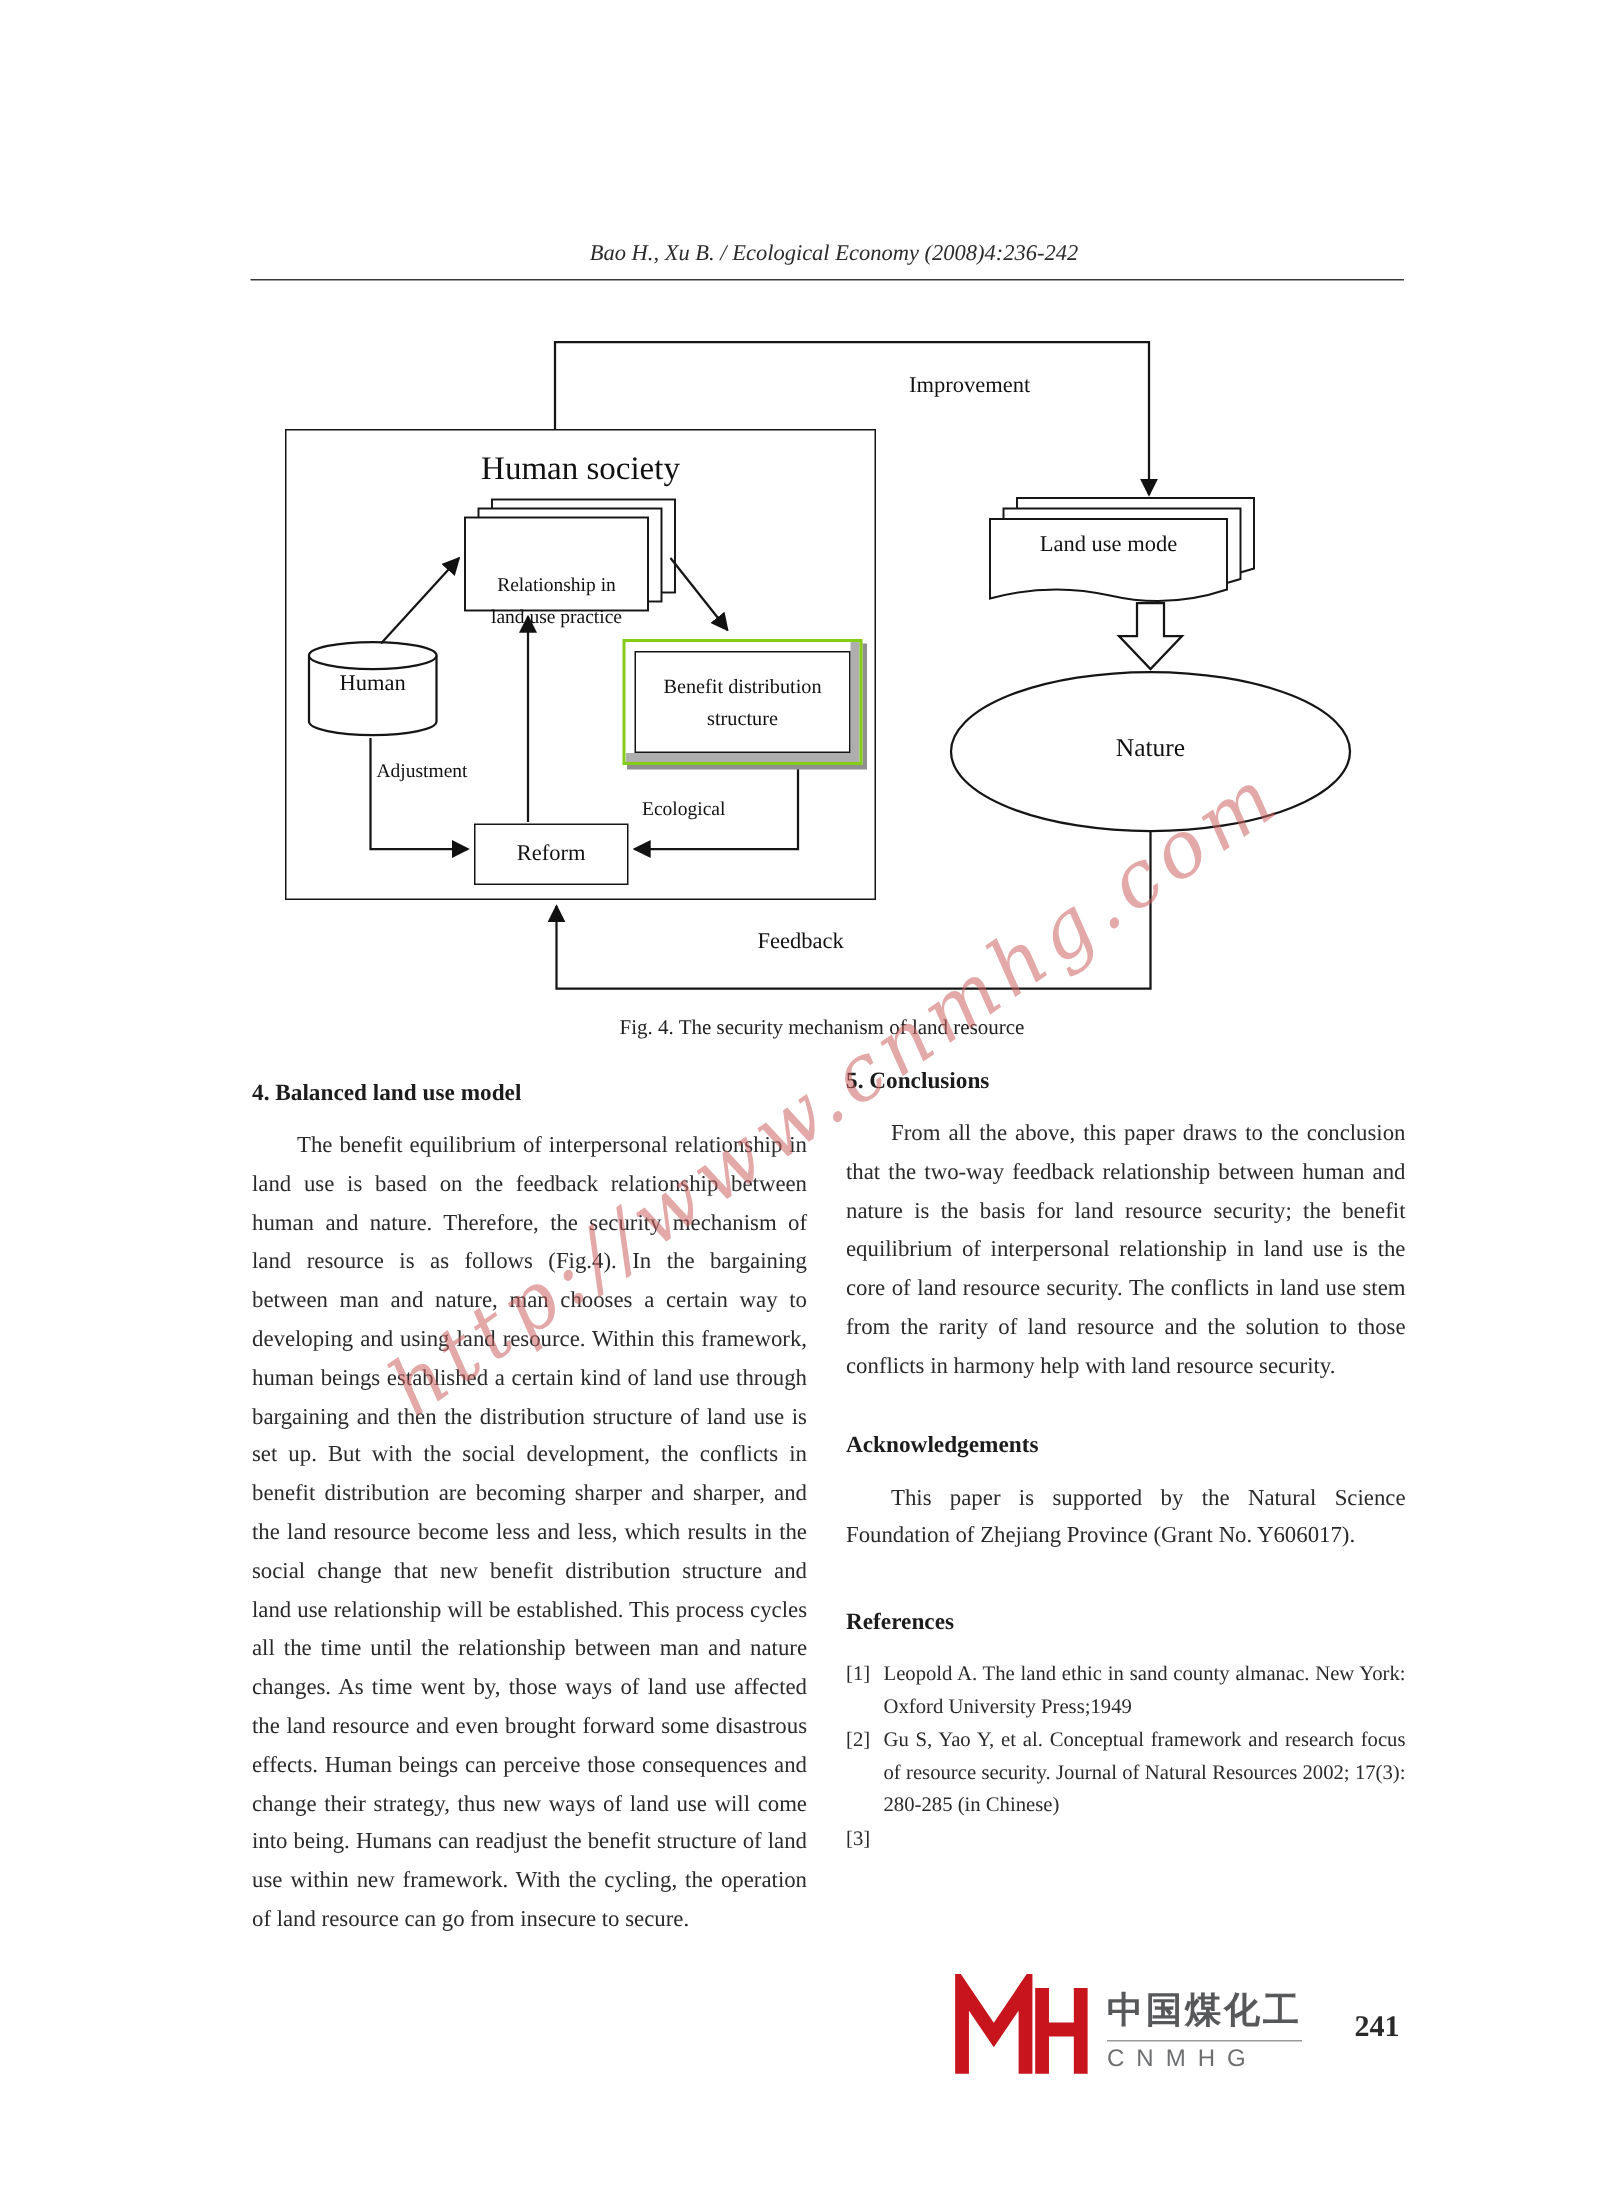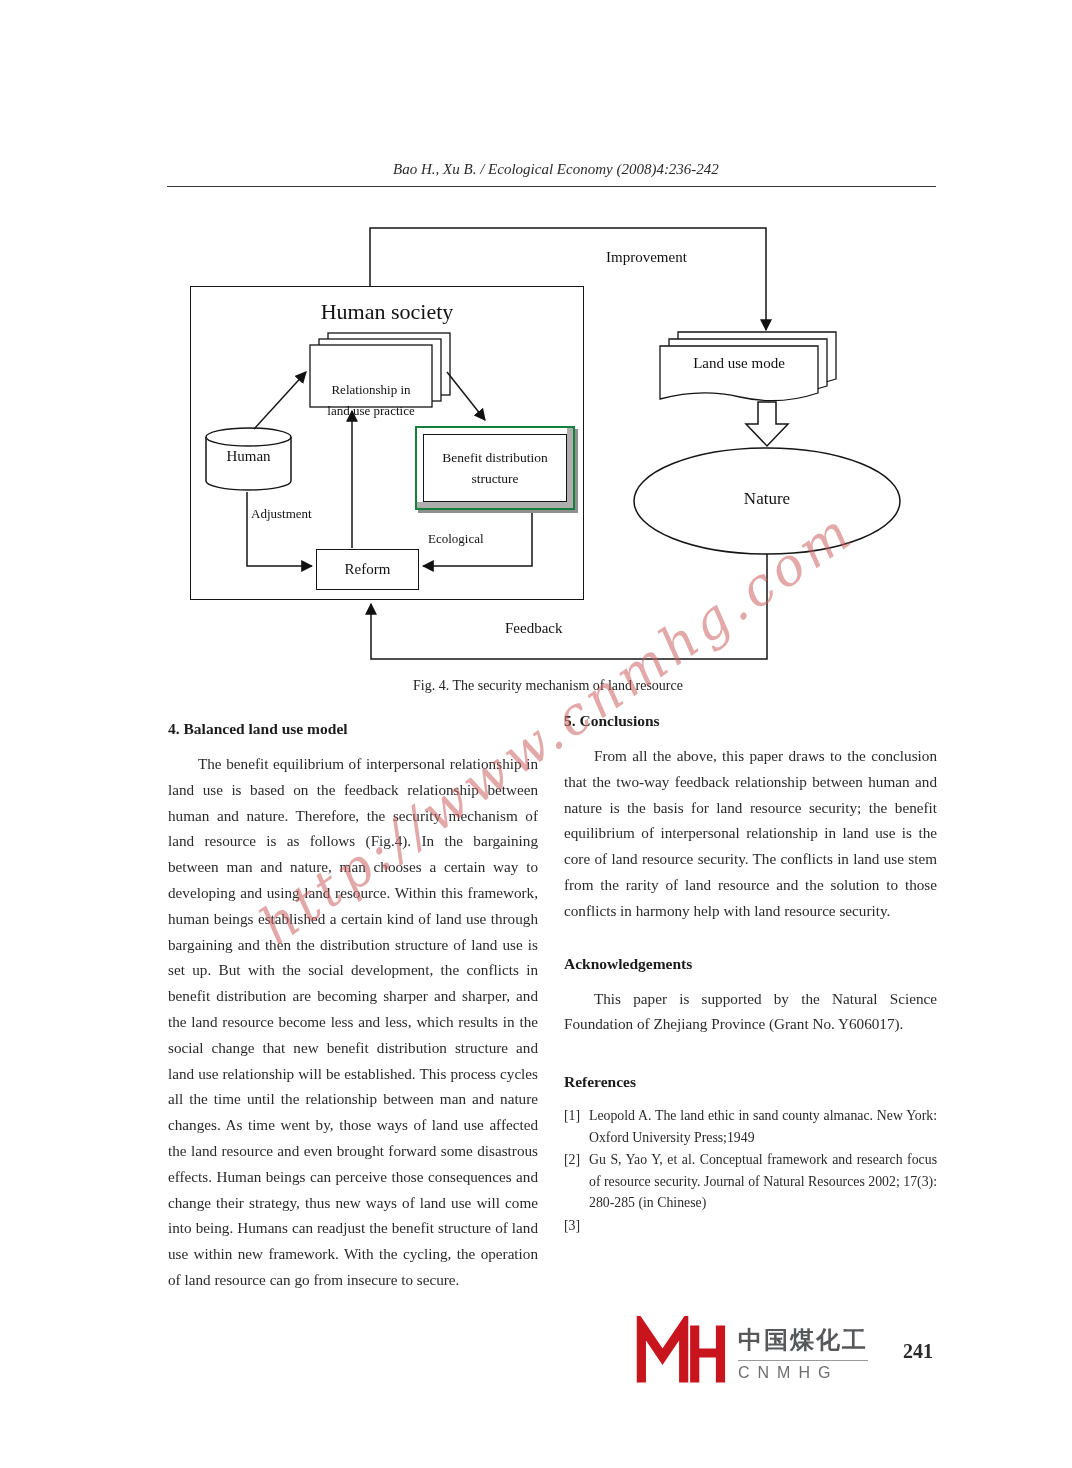--- a/index.html
+++ b/index.html
@@ -18,21 +18,21 @@
   .diagram-svg { position:absolute; left:0; top:0; width:1072px; height:1468px; pointer-events:none; }
   .human-society-box { position:absolute; left:190px; top:286px; width:394px; height:314px;
     border:1.6px solid #151515; box-sizing:border-box; }
   .human-society-title { position:absolute; left:190px; top:299px; width:394px;
     text-align:center; font-size:22px; color:#111; }
   .rel-text { position:absolute; left:310px; top:351px; width:122px; text-align:center;
     font-size:13px; line-height:21px; color:#111;margin-top:28px; }
   .human-label { position:absolute; left:206px; top:448px; width:85px; text-align:center;
     font-size:15px; color:#111; }
   .benefit-box { position:absolute; left:415px; top:426px; width:160px; height:84px;
-    background:#fff; border:2px solid #15803d; box-sizing:border-box;
+    background:#fff; border:2px solid #84cc16; box-sizing:border-box;
     box-shadow: inset -6px -6px 0 #aeaeae, 3px 3px 0 #8f8f8f; }
   .benefit-inner { position:absolute; left:6px; top:6px; right:6px; bottom:6px;
     border:1px solid #151515; background:#fff; display:flex; flex-direction:column;
     align-items:center; justify-content:center; font-size:13.5px; line-height:21px; color:#111; }
   .reform-box { position:absolute; left:316px; top:549px; width:103px; height:41px;
     background:#fff; border:1.6px solid #151515; box-sizing:border-box;
     display:flex; align-items:center; justify-content:center; font-size:15px; color:#111; }
   .adjustment-label { position:absolute; left:251px; top:506px; font-size:13px; color:#111; }
   .conflicts-label  { position:absolute; left:428px; top:531px; font-size:13px; color:#111; }
   .improvement-label { position:absolute; left:606px; top:249px; font-size:15px; color:#111; }

